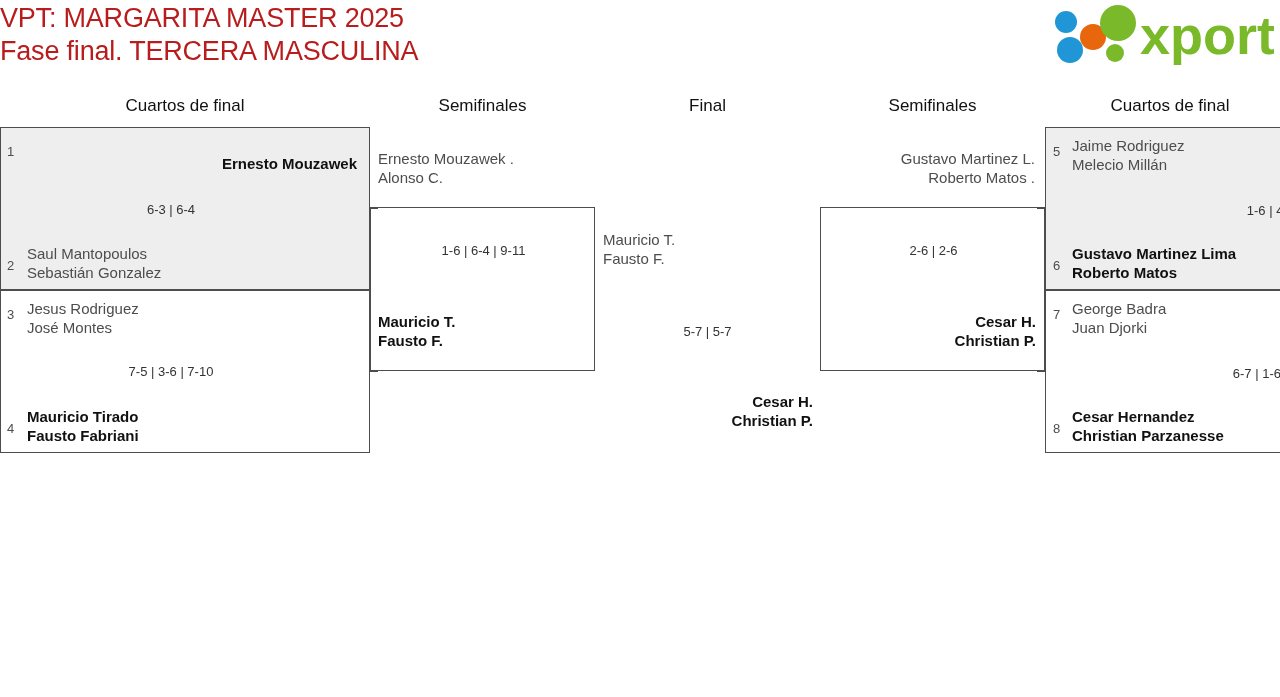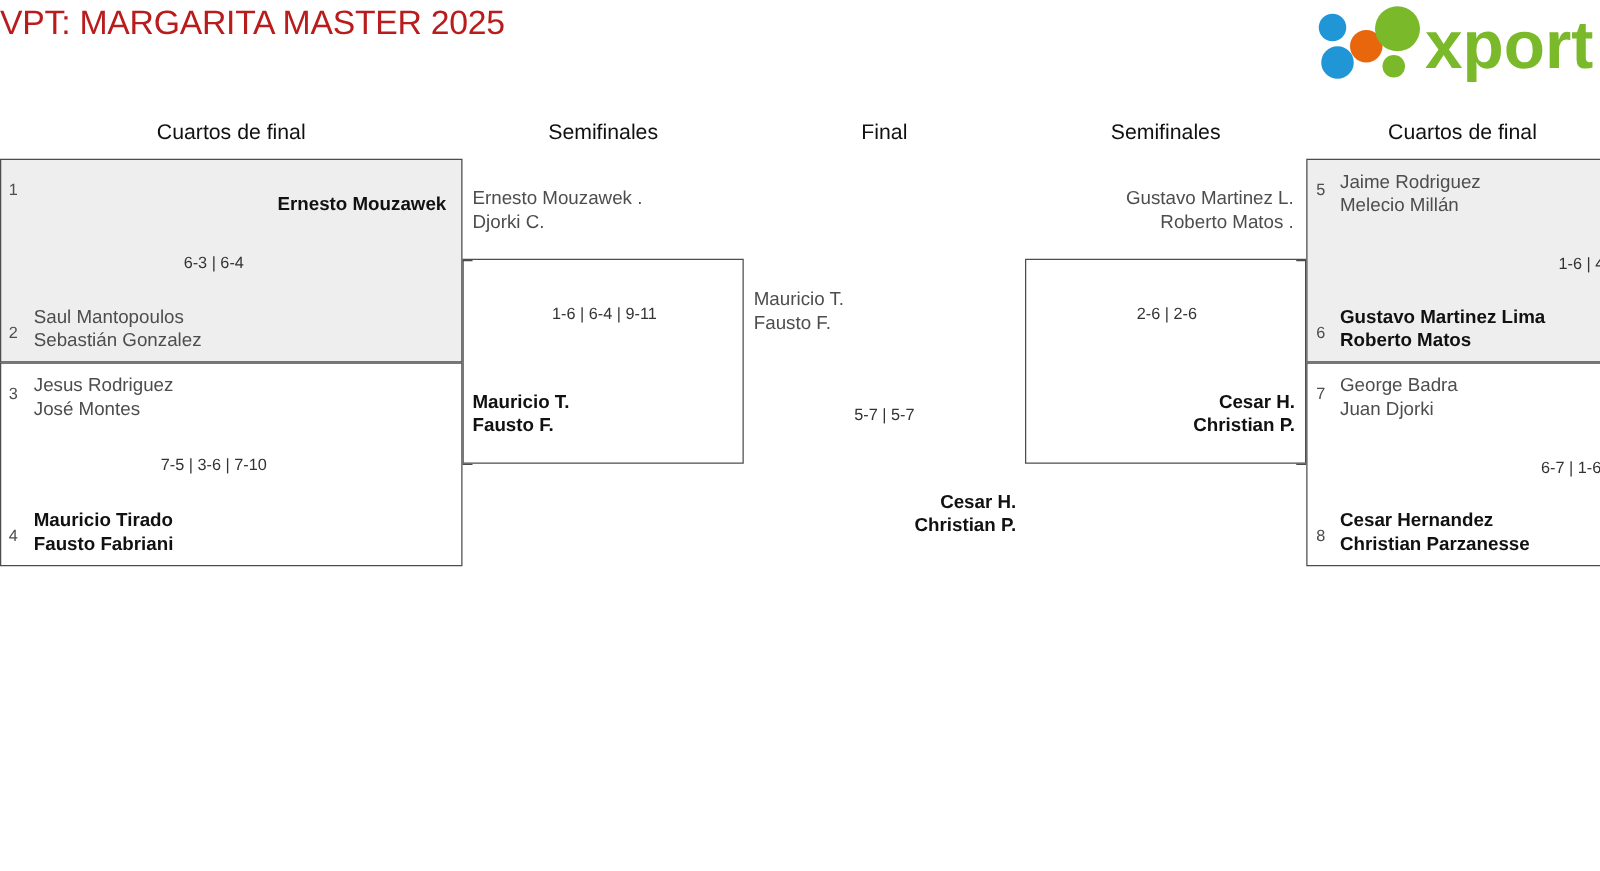--- a/index.html
+++ b/index.html
@@ -120,20 +120,21 @@
   
   .ta-l { text-align: left; }
   .ta-r { text-align: right; }
 </style>
 </head>
 <body>
 
 <div class="page-header">
   <div class="title-block">
     <span class="title-line">VPT: MARGARITA MASTER 2025</span>
+    <span class="title-line">Fase final. TERCERA MASCULINA</span>
   </div>
 
   <div class="brand-logo">
     <svg width="232" height="62" viewBox="0 0 232 62" xmlns="http://www.w3.org/2000/svg">
       <g>
         <circle cx="24" cy="18" r="11" fill="#2196d6"></circle>
         <circle cx="28" cy="46" r="13" fill="#2196d6"></circle>
         <circle cx="51" cy="33" r="13" fill="#e8660c"></circle>
         <circle cx="76" cy="19" r="18" fill="#7ab929"></circle>
         <circle cx="73" cy="49" r="9" fill="#7ab929"></circle>
@@ -193,21 +194,21 @@
       </span>
     </div>
   </div>
 
   <div class="conn h" style="left:370px; top:208px; width:8px;"></div>
   <div class="conn h" style="left:370px; top:371px; width:8px;"></div>
 
   <div class="team loser ta-l" style="left:378px; top:149px; width:215px;">
     <span class="names">
       <span class="nm">Ernesto Mouzawek .</span>
-      <span class="nm">Djorki C.</span>
+      <span class="nm">Alonso C.</span>
     </span>
   </div>
 
   <div class="match boxed" style="left:370px; top:207px; width:225px; height:164px;">
     <div class="score" style="left:0px; top:33px; width:225px; text-align:center;">1-6 | 6-4 | 9-11</div>
     <div class="team winner ta-l" style="left:7px; top:104px; width:210px;">
       <span class="names">
         <span class="nm">Mauricio T.</span>
         <span class="nm">Fausto F.</span>
       </span>

